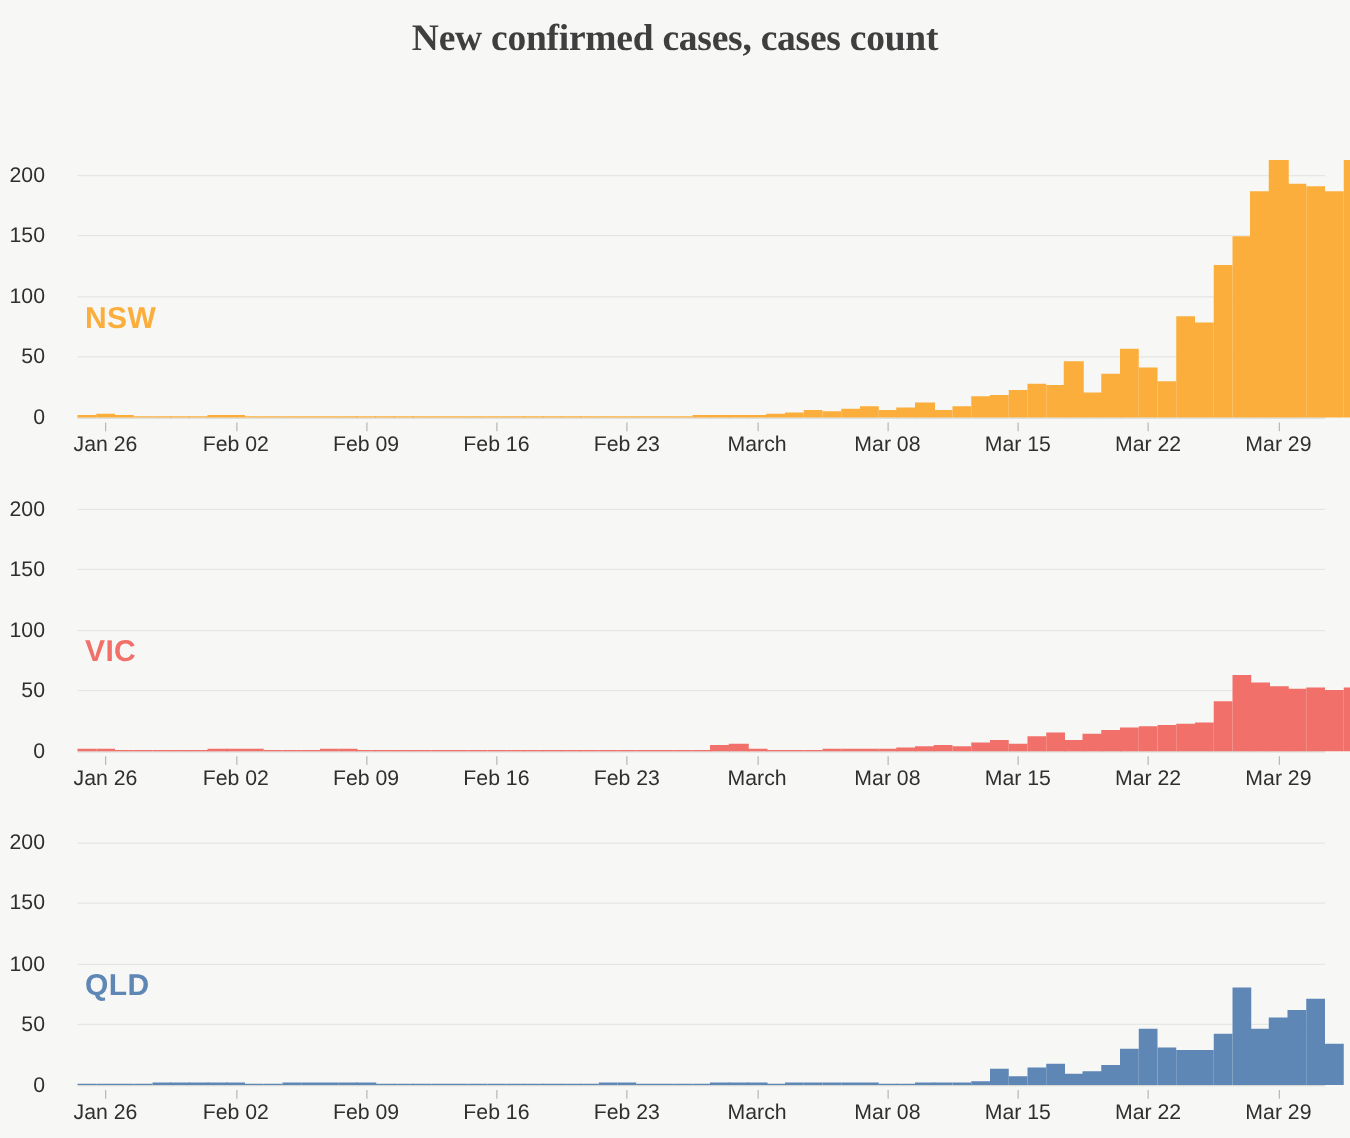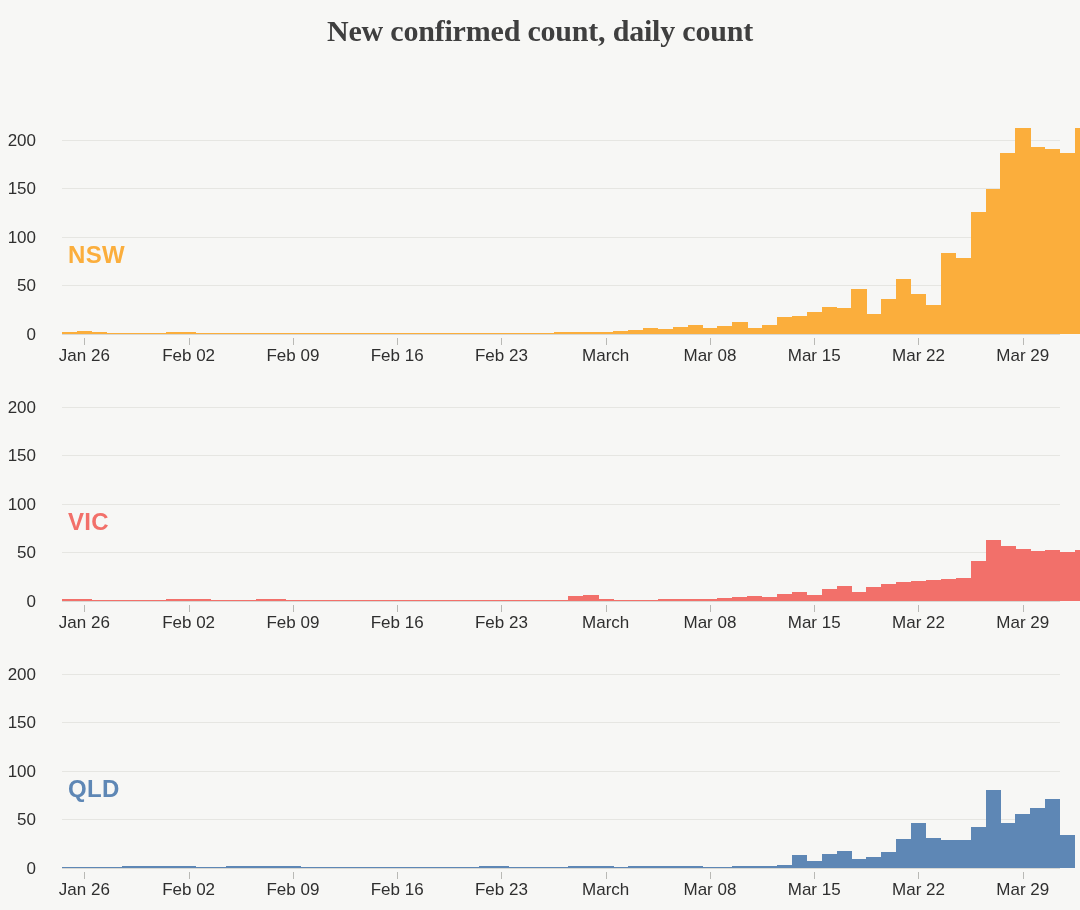--- a/index.html
+++ b/index.html
@@ -109,21 +109,21 @@
     font-size: 24px;
     font-weight: bold;
     letter-spacing: 0.3px;
   }
 </style>
 </head>
 <body>
 
 <div id="figure">
 
-  <div id="chart-title">New confirmed count, daily count</div>
+  <div id="chart-title">New confirmed cases, cases count</div>
 
   <div class="panel" id="panel-0" style="top:125px;">
     <div class="plot-area">
       <div class="grid">
           <div class="zeroline" style="top: 209px;"></div>
           <div class="ylabel" style="top: 209px;">0</div>
           <div class="gridline" style="top: 160.395px;"></div>
           <div class="ylabel" style="top: 160.395px;">50</div>
           <div class="gridline" style="top: 111.791px;"></div>
           <div class="ylabel" style="top: 111.791px;">100</div>

